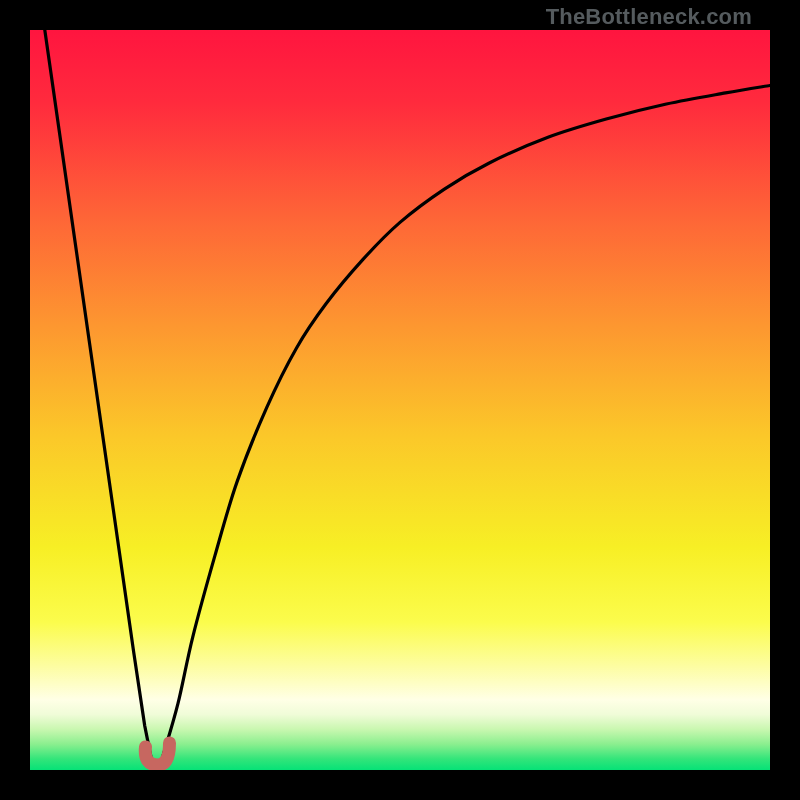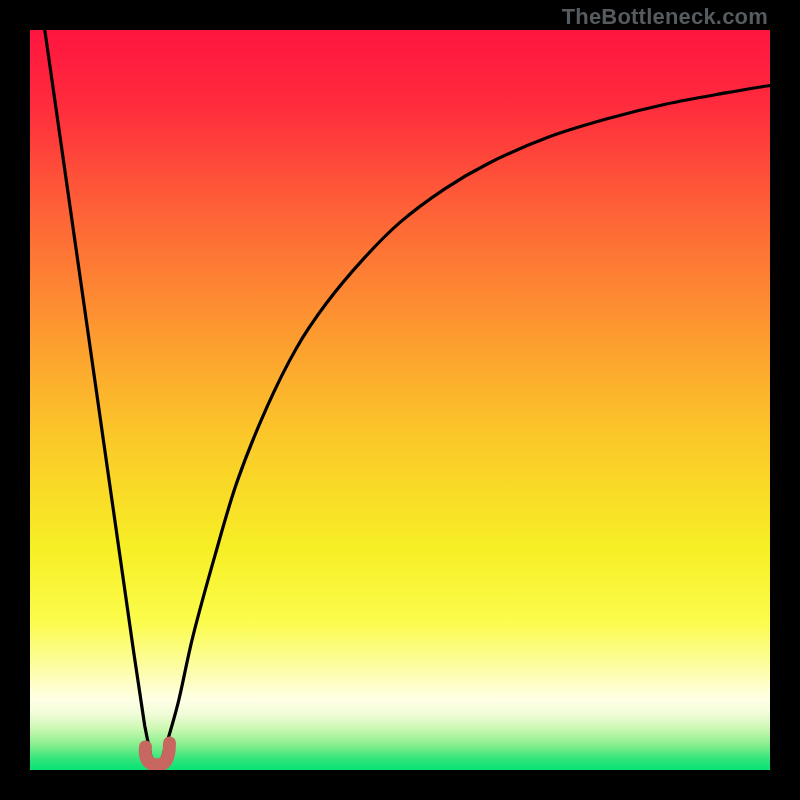--- a/index.html
+++ b/index.html
@@ -24,21 +24,21 @@
     height: 740px;
     overflow: hidden;
   }
   .gradient-bg {
     position: absolute;
     inset: 0;
   }
   .watermark {
     position: absolute;
     top: 4px;
-    right: 32px;
+    right: 48px;
     font-family: Arial, Helvetica, sans-serif;
     font-size: 22px;
     font-weight: 600;
     color: #555b5e;
     letter-spacing: 0.2px;
   }
   svg.curves {
     position: absolute;
     inset: 0;
   }

